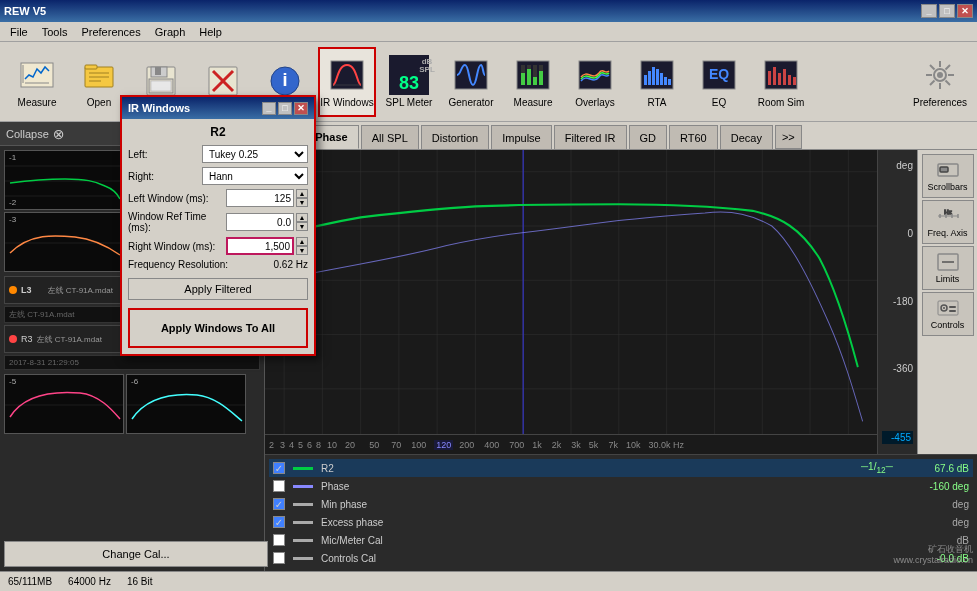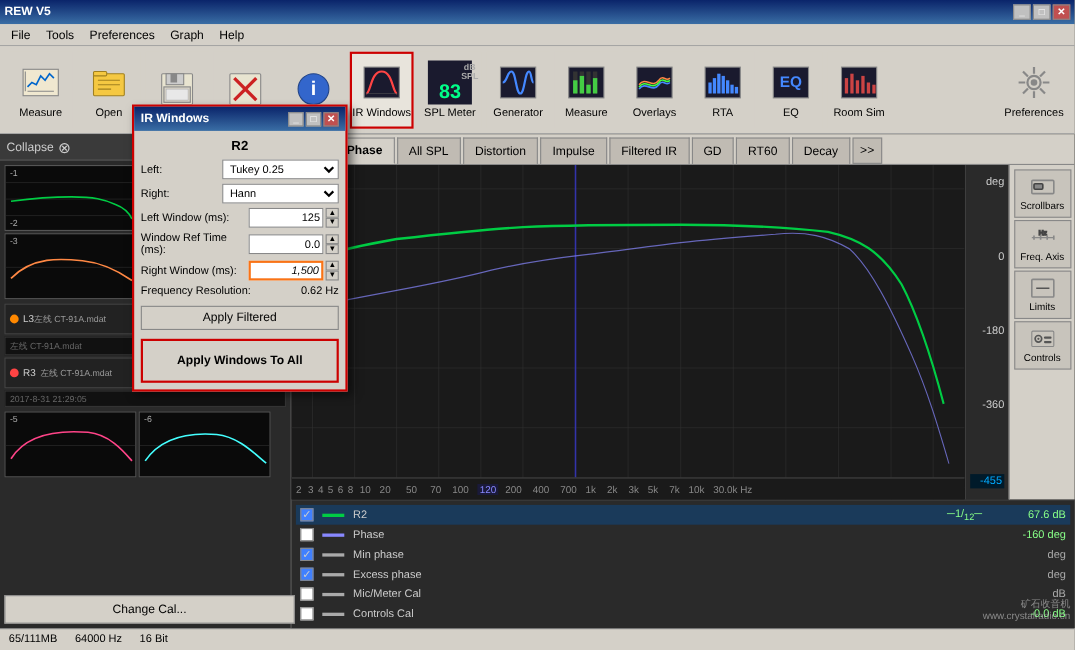--- a/index.html
+++ b/index.html
@@ -379,22 +379,21 @@
       width: 12px;
       height: 9px;
       background: #d4d0c8;
       border: 1px solid #888;
       font-size: 7px;
       cursor: pointer;
       padding: 0;
       line-height: 1;
     }
     .ir-highlighted {
-      border: 2px solid #f97316;
-      font-style: italic;
+      border: 2px solid #be185d;
     }
     .ir-action-btn {
       width: 100%;
       height: 22px;
       background: #d4d0c8;
       border: 1px solid #888;
       cursor: pointer;
       font-size: 11px;
       margin-top: 4px;
     }
@@ -692,21 +691,21 @@
           </svg>
           <div style="position:absolute;top:2px;left:2px;color:#aaa;font-size:8px;">4</div>
           <div style="position:absolute;bottom:2px;left:2px;color:#aaa;font-size:8px;">20</div>
           <div style="position:absolute;bottom:2px;right:2px;color:#aaa;font-size:7px;">20.0k</div>
         </div>
       </div>
 
       <div style="margin-top:4px;">
         <div class="meas-item-row">
           <div class="dot" style="background:#ff8800;"></div>
-          <span style="margin-right:0;">L3</span>
+          <span style="margin-right:16px;font-weight:bold;">L3</span>
           <span style="flex:1;font-size:8px;color:#999;white-space:nowrap;overflow:hidden;">左线 CT-91A.mdat</span>
           <span class="close-x">✕</span>
         </div>
         <div style="background:#111;border:1px solid #333;padding:2px 4px;font-size:8px;color:#666;margin-bottom:2px;">
           <span>左线 CT-91A.mdat</span>
         </div>
         <div class="meas-item-row">
           <div class="dot" style="background:#ff4444;"></div>
           <span style="margin-right:4px;">R3</span>
           <span style="flex:1;font-size:8px;color:#999;white-space:nowrap;overflow:hidden;">左线 CT-91A.mdat</span>

